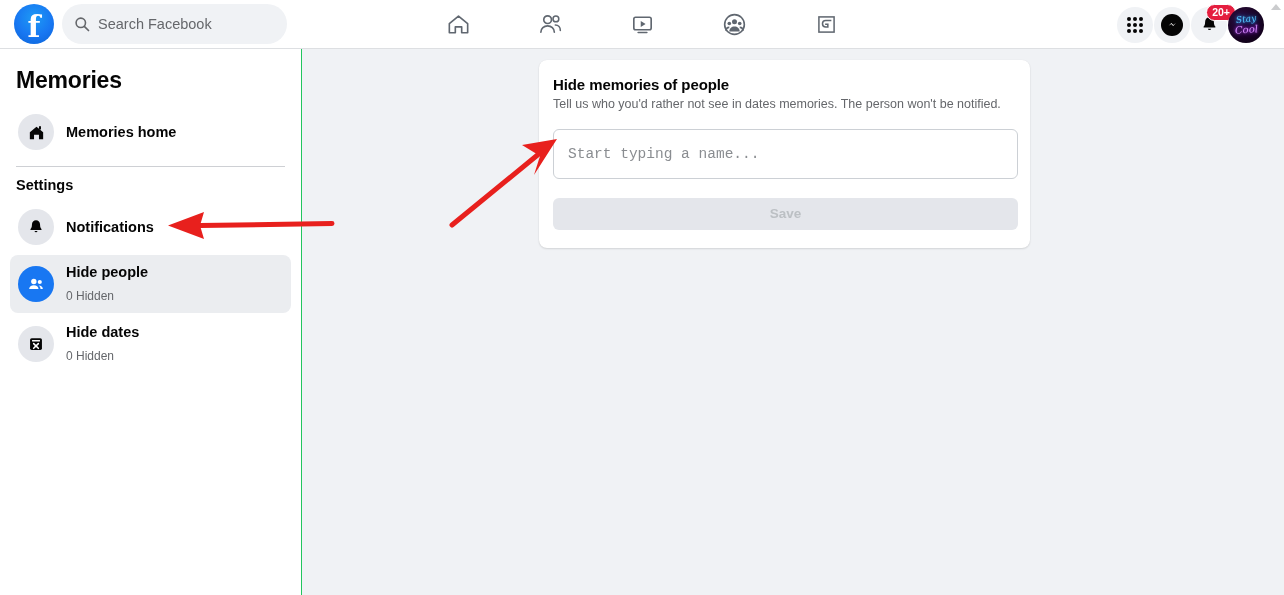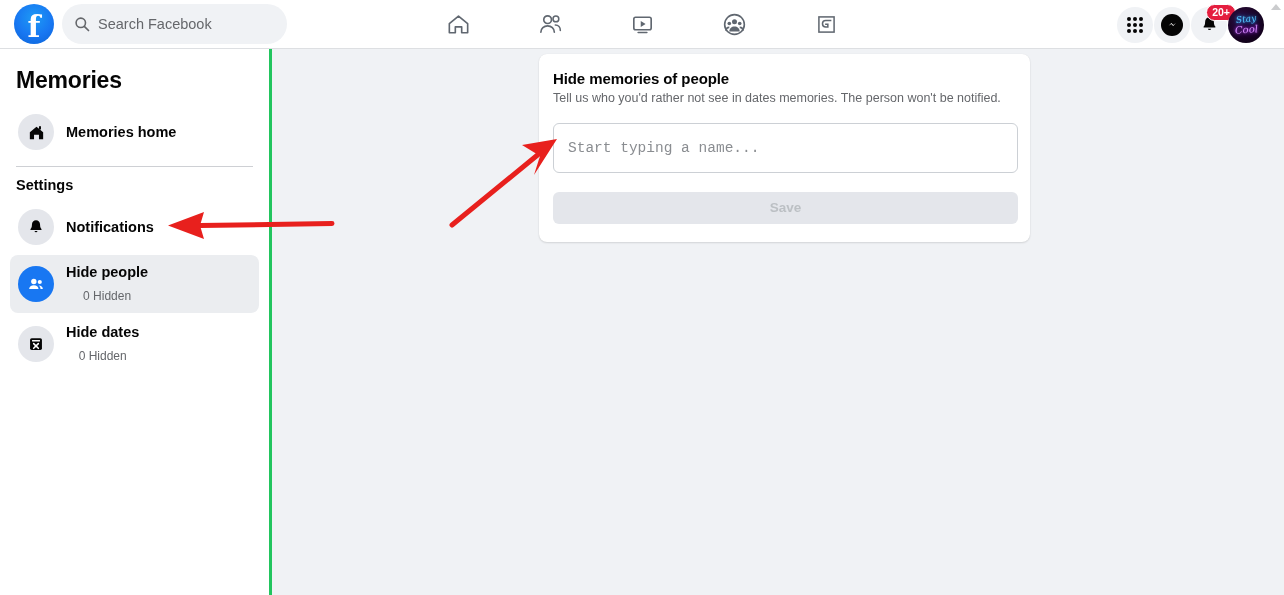--- a/index.html
+++ b/index.html
@@ -98,59 +98,59 @@
   .scroll-arrow {
     position: absolute; right: 3px; top: 4px;
     width: 0; height: 0;
     border-left: 5px solid transparent; border-right: 5px solid transparent;
     border-bottom: 6px solid #b9bbbe; opacity: .75;
   }
 
   
   .sidebar {
     position: absolute; top: 49px; left: 0;
-    width: 272px; height: 546px;
+    width: 302px; height: 546px;
     background: #ffffff;
-    border-right: 3px solid #22c55e;
+    border-right: 1px solid #22c55e;
     padding: 12px 10px 0 10px;
   }
   .side-title {
     font-size: 23px; font-weight: bold; color: #050505;
     padding: 6px 6px 12px 6px; letter-spacing: -.2px;
   }
   .side-item {
     display: flex; align-items: center;
     padding: 8px 8px; border-radius: 8px;
     cursor: pointer; margin-bottom: 2px;
   }
   .side-item.active { background: #ebedf0; }
   .si-icon {
     width: 36px; height: 36px; border-radius: 50%;
     background: #e4e6eb; flex: 0 0 auto;
     display: flex; align-items: center; justify-content: center;
     margin-right: 12px;
   }
   .si-icon.blue { background: #1877f2; }
-  .si-texts { display: flex; flex-direction: column; justify-content: center; text-align: center; }
+  .si-texts { display: flex; flex-direction: column; justify-content: center; }
   .si-label { font-size: 14.5px; font-weight: bold; color: #050505; line-height: 1.25; }
   .si-sub { font-size: 12px; color: #65676b; line-height: 1.3; margin-top: 8px; }
   .divider { height: 1px; background: #ced0d4; margin: 8px 6px 10px 6px; }
   .section-label {
     font-size: 14.5px; font-weight: bold; color: #050505;
     padding: 0 6px 8px 6px;
   }
 
   
   .main {
     position: absolute; top: 49px; left: 302px;
     width: 982px; height: 546px;
     background: #f0f2f5;
   }
   .card {
-    position: absolute; left: 237px; top: 5px;
+    position: absolute; left: 237px; top: 11px;
     width: 491px;
     background: #ffffff; border-radius: 8px;
     box-shadow: 0 1px 2px rgba(0,0,0,.12), 0 0 1px rgba(0,0,0,.08);
     padding: 16px 12px 18px 14px;
   }
   .card-title { font-size: 15px; font-weight: bold; color: #050505; letter-spacing: -.1px; }
   .card-sub { font-size: 12.5px; color: #65676b; margin-top: 3px; line-height: 1.35; }
   .name-input {
     margin-top: 16px; width: 100%; height: 50px;
     border: 1px solid #ccd0d5; border-radius: 6px;

